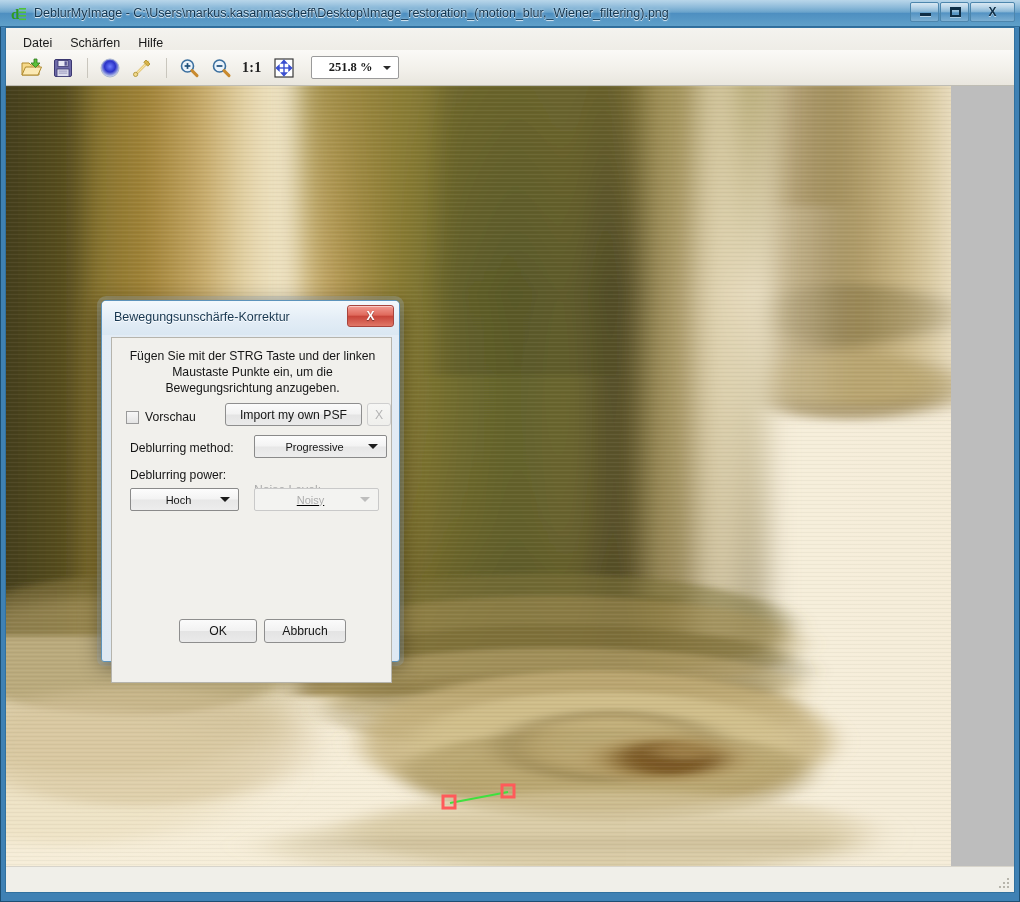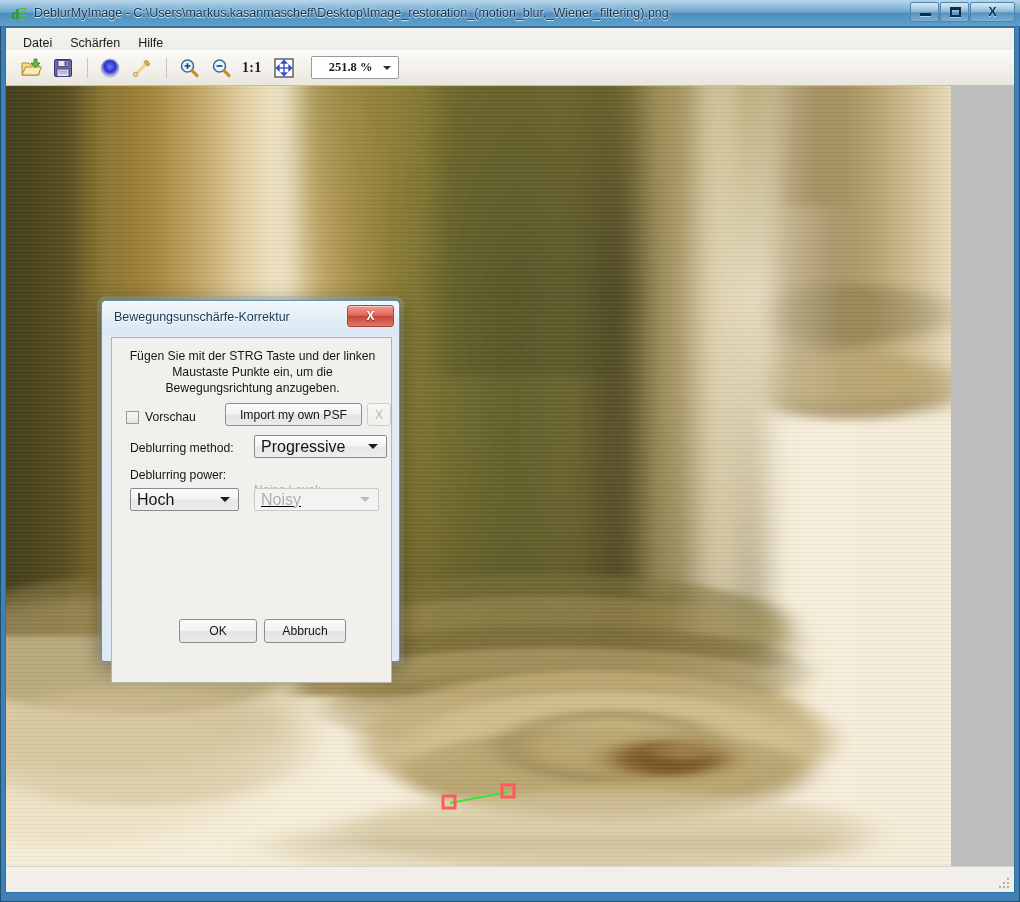--- a/index.html
+++ b/index.html
@@ -346,26 +346,27 @@
 
   .combo {
     position: absolute;
     box-sizing: border-box;
     border: 1px solid #8a8a8a;
     border-radius: 2px;
     background: linear-gradient(180deg,#fdfdfd 0%, #f3f3f3 48%, #e7e7e7 52%, #ededed 100%);
     display: flex; align-items: center;
   }
   .combo .txt {
-    font-size: 16px;
+    font-size: 11px;
     color: #151515;
     padding-left: 6px;
     flex: 1;
     white-space: nowrap;
     overflow: hidden;
+    text-align: center;
   }
   .combo .arrow {
     width: 0; height: 0;
     margin-right: 8px;
     border-left: 5px solid transparent;
     border-right: 5px solid transparent;
     border-top: 5px solid #1c1c1c;
   }
   .combo.disabled {
     border-color: #c9c9c9;

